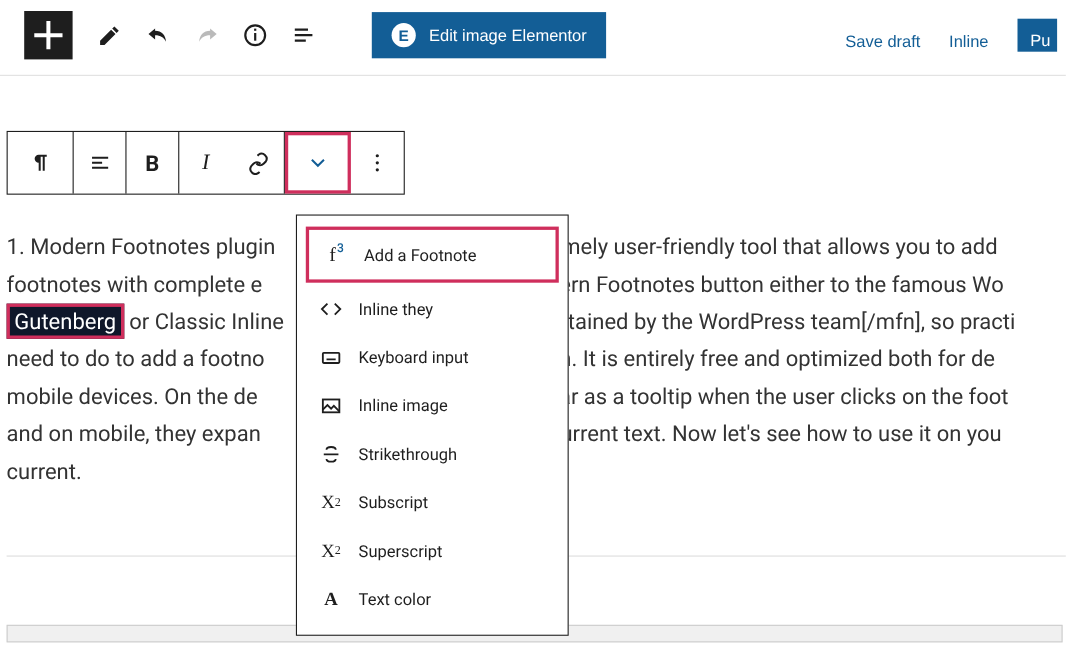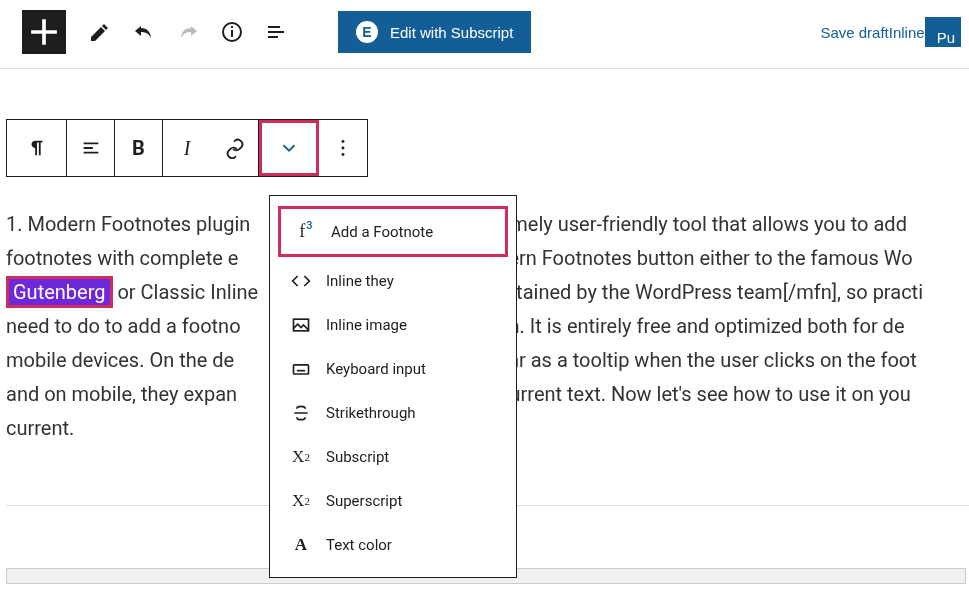--- a/index.html
+++ b/index.html
@@ -47,21 +47,22 @@
     }
     .elementor-btn .circle {
       width: 22px; height: 22px; border-radius: 50%;
       background: #fff; color: #135e96;
       display: flex; align-items: center; justify-content: center;
       font-weight: bold; font-size: 14px;
     }
     .right-actions {
       margin-left: auto;
       display: flex;
-      align-items: center;
+      align-items: flex-end;
+      gap: 26px;
     }
     .link-btn {
       color: #135e96;
       background: none;
       border: none;
       font-size: 15px;
       cursor: pointer;
     }
     .publish-btn {
       background: #135e96;
@@ -120,21 +121,21 @@
     .content {
       padding: 30px 0 0 6px;
       width: 100%;
     }
     .body-text {
       font-size: 20px;
       line-height: 34px;
       color: #333;
     }
     .sel {
-      background: #6d28d9;
+      background: #0f172a;
       color: #fff;
       padding: 2px 4px;
       border: 3px solid #cf2e5c;
       display: inline-block;
       line-height: 22px;
     }
     .hairline {
       height: 1px; background: #ddd;
       margin-top: 60px;
     }
@@ -185,21 +186,21 @@
       </svg>
   </div>
   <div class="top-icon">
     <svg viewBox="0 0 24 24">
         <path d="M4 6h12v2H4z M4 11h16v2H4z M4 16h10v2H4z" fill="#1e1e1e"></path>
       </svg>
   </div>
 
   <button class="elementor-btn">
     <span class="circle">E</span>
-    <span>Edit with Subscript</span>
+    <span>Edit image Elementor</span>
   </button>
 
   <div class="right-actions">
     <button class="link-btn">Save draft</button>
     <button class="link-btn">Inline</button>
     <button class="publish-btn">Pu</button>
   </div>
 </div>
 
 <div class="block-toolbar">
@@ -252,34 +253,34 @@
     <span class="ico">
         <svg viewBox="0 0 24 24" width="20" height="20">
           <path d="M8 6l-6 6 6 6M16 6l6 6-6 6" fill="none" stroke="#1e1e1e" stroke-width="2"></path>
         </svg>
       </span>
     <span>Inline they</span>
   </div>
   <div class="dd-item">
     <span class="ico">
         <svg viewBox="0 0 24 24" width="20" height="20">
+          <rect x="3" y="7" width="18" height="11" rx="1" fill="none" stroke="#1e1e1e" stroke-width="2"></rect>
+          <path d="M7 14h10" stroke="#1e1e1e" stroke-width="2"></path>
+        </svg>
+      </span>
+    <span>Keyboard input</span>
+  </div>
+  <div class="dd-item">
+    <span class="ico">
+        <svg viewBox="0 0 24 24" width="20" height="20">
           <rect x="3" y="5" width="18" height="14" fill="none" stroke="#1e1e1e" stroke-width="2"></rect>
           <path d="M3 16l5-5 4 4 3-3 6 6" fill="none" stroke="#1e1e1e" stroke-width="2"></path>
         </svg>
       </span>
     <span>Inline image</span>
-  </div>
-  <div class="dd-item">
-    <span class="ico">
-        <svg viewBox="0 0 24 24" width="20" height="20">
-          <rect x="3" y="7" width="18" height="11" rx="1" fill="none" stroke="#1e1e1e" stroke-width="2"></rect>
-          <path d="M7 14h10" stroke="#1e1e1e" stroke-width="2"></path>
-        </svg>
-      </span>
-    <span>Keyboard input</span>
   </div>
   <div class="dd-item">
     <span class="ico">
         <svg viewBox="0 0 24 24" width="20" height="20">
           <path d="M7 7c0-2 2-3 5-3s5 1 5 3M7 17c0 2 2 3 5 3s5-1 5-3M4 12h16" fill="none" stroke="#1e1e1e" stroke-width="2"></path>
         </svg>
       </span>
     <span>Strikethrough</span>
   </div>
   <div class="dd-item">

